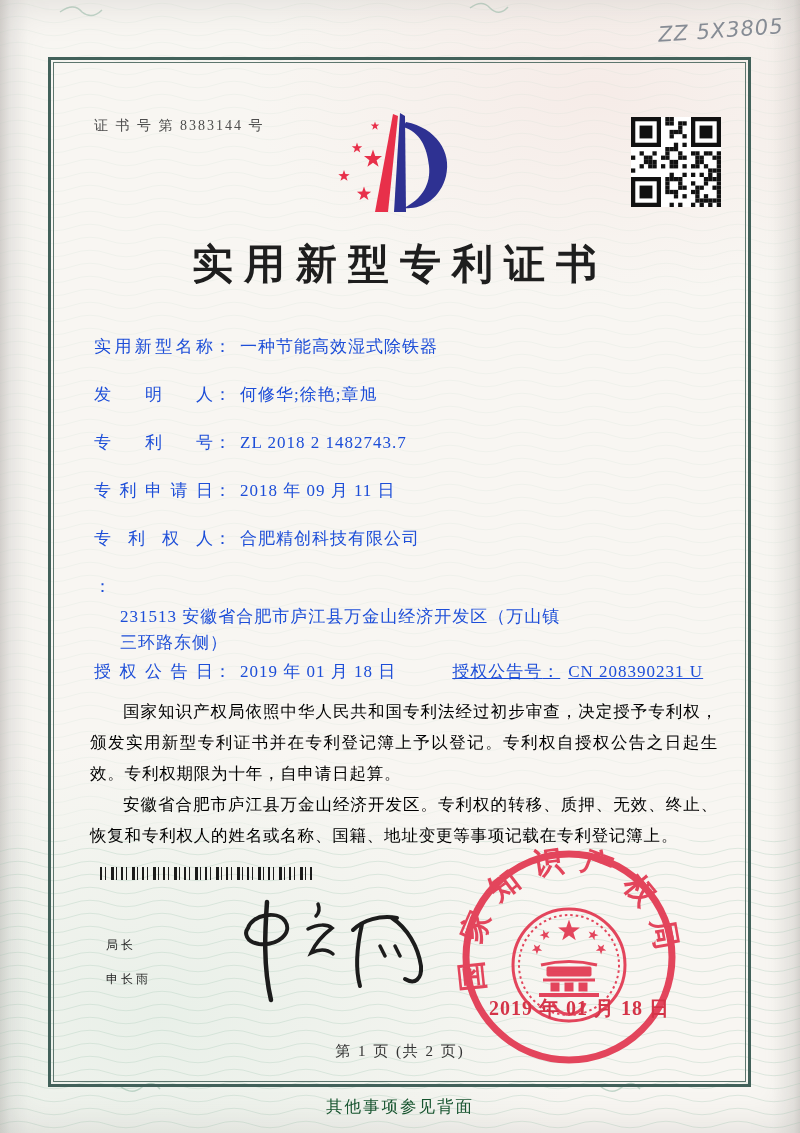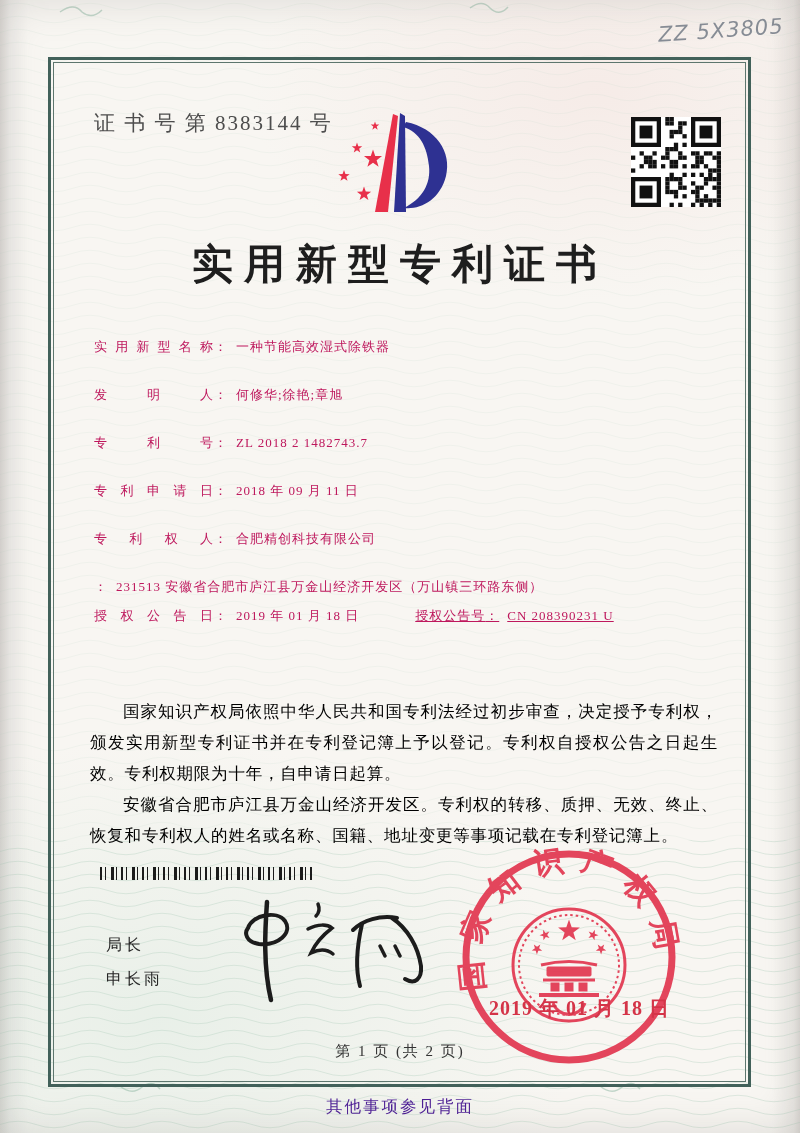--- a/index.html
+++ b/index.html
@@ -19,64 +19,64 @@
   .frame{position:absolute;left:48px;top:57px;width:697px;height:1024px;border:3px solid #42615a;z-index:1;}
   .frame-inner{position:absolute;inset:2px;border:1px solid #5d766e;}
 
   .layer{position:absolute;inset:0;z-index:2;}
 
   .handwritten{
     position:absolute;left:658px;top:18px;width:140px;
     font-family:"DejaVu Sans",sans-serif;font-style:italic;
     font-size:21px;color:#878d96;transform:rotate(-4deg);letter-spacing:1px;
   }
-  .cert-no{position:absolute;left:94px;top:109px;font-size:21px;color:#4d4d4d;letter-spacing:2px;}
+  .cert-no{position:absolute;left:94px;top:117px;font-size:14px;color:#4d4d4d;letter-spacing:2px;}
 
   .logo{position:absolute;left:330px;top:100px;width:150px;height:130px;}
   .qr{position:absolute;left:631px;top:117px;width:90px;height:90px;}
 
   .main-title{
     position:absolute;left:0;top:237px;width:800px;text-align:center;
     font-size:41px;font-weight:600;color:#1e1e1e;letter-spacing:11px;padding-left:0;box-sizing:border-box;
   }
 
-  .fields{position:absolute;left:94px;top:334px;width:630px;font-size:13px;color:#be185d;}
+  .fields{position:absolute;left:94px;top:334px;width:630px;font-size:17px;color:#1d4ed8;}
   .frow{display:flex;line-height:26px;margin-bottom:22px;letter-spacing:1px;}
   .flabel{display:inline-block;width:120px;text-align:justify;text-align-last:justify;flex:none;}
   .fcolon{flex:none;}
   .fvalue{margin-left:8px;}
   .frow.address{margin-bottom:3px;}
-  .frow.address .fvalue{width:455px;}
+  .frow.address .fvalue{width:455px;margin-top:30px;}
   .grant-pair2{margin-left:56px;display:flex;text-decoration:underline;}
 
   .paragraphs{
     position:absolute;left:90px;top:664px;width:628px;
     font-size:16.5px;line-height:31px;color:#000000;letter-spacing:.8px;text-align:justify;margin-top:32px;
   }
   .paragraphs p{margin:0;text-indent:2em;}
 
   .barcode{
     position:absolute;left:100px;top:867px;width:213px;height:13px;
     background:
       repeating-linear-gradient(90deg,#1c1c1c 0 2px,transparent 2px 5px,#1c1c1c 5px 6px,transparent 6px 11px,#1c1c1c 11px 14px,transparent 14px 16px,#1c1c1c 16px 17px,transparent 17px 21px);
   }
 
-  .director{position:absolute;left:106px;top:928px;font-size:16px;color:#262626;letter-spacing:3px;line-height:34px;}
+  .director{position:absolute;left:106px;top:928px;font-size:12px;color:#262626;letter-spacing:3px;line-height:34px;}
 
   .signature{position:absolute;left:215px;top:888px;width:220px;height:125px;}
 
   .seal{position:absolute;left:453px;top:843px;width:232px;height:232px;}
   .seal-date{
     position:absolute;left:489px;top:995px;font-size:20px;font-weight:600;
     color:#d43448;letter-spacing:1px;white-space:nowrap;
     font-family:"Liberation Serif","DejaVu Serif",serif;
   }
 
   .page-footer{position:absolute;left:0;top:1042px;width:800px;text-align:center;font-size:15px;color:#333;letter-spacing:2px;}
-  .back-note{position:absolute;left:0;top:1096px;width:800px;text-align:center;font-size:16.5px;color:#4c1d95;letter-spacing:2px;}
+  .back-note{position:absolute;left:0;top:1096px;width:800px;text-align:center;font-size:16.5px;color:#14532d;letter-spacing:2px;}
 </style>
 </head>
 <body>
 
 <svg class="wave-bg" width="800" height="1133" viewBox="0 0 800 1133" xmlns="http://www.w3.org/2000/svg" aria-hidden="true">
   <defs>
     <pattern id="wv" width="72" height="13" patternUnits="userSpaceOnUse">
       <path d="M0,6.5 Q18,0 36,6.5 T72,6.5" fill="none" stroke="#b7d2c2" stroke-width="1"></path>
     </pattern>
   </defs>

